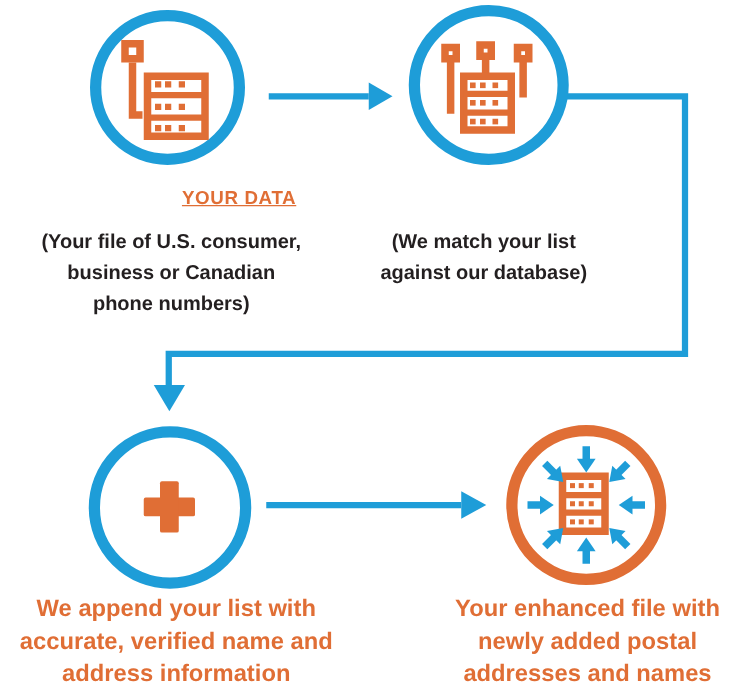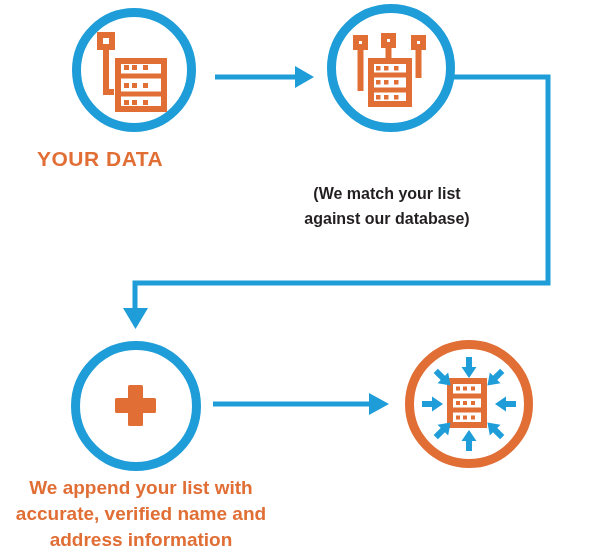--- a/index.html
+++ b/index.html
@@ -29,26 +29,27 @@
   }
   .circle svg { display: block; width: 100%; height: 100%; }
   .ring-blue   { border: 9px solid var(--blue); }
   .ring-orange { border: 9px solid var(--orange); }
   #c1 { left: 72px;  top: 8px;   width: 124px; height: 124px; }
   #c2 { left: 327px; top: 4px;   width: 128px; height: 128px; }
   #c3 { left: 71px;  top: 341px; width: 130px; height: 130px; }
   #c4 { left: 405px; top: 340px; width: 128px; height: 128px; }
   .title {
     position: absolute;
-    text-align: left;
+    text-align: right;
     font-weight: bold;
-    font-size: 21px;
+    font-size: 15px;
     line-height: 24px;
     letter-spacing: 0.5px;
     color: var(--orange);
+    text-decoration: underline;
   }
   #t1 { left: 37px;  top: 147px; width: 200px; }
   #t2 { left: 284px; top: 147px; width: 215px; }
   .cap {
     position: absolute;
     text-align: center;
     font-weight: bold;
     white-space: pre-line;
   }
   .cap-dark {
@@ -165,21 +166,27 @@
         <use href="#in-arrow" transform="rotate(135 55 55)"></use>
         <use href="#in-arrow" transform="rotate(180 55 55)"></use>
         <use href="#in-arrow" transform="rotate(225 55 55)"></use>
         <use href="#in-arrow" transform="rotate(270 55 55)"></use>
         <use href="#in-arrow" transform="rotate(315 55 55)"></use>
       </g>
     </svg>
   </div>
 
   <div class="title" id="t1">YOUR DATA</div>
+  <div class="cap cap-dark" id="cap1">(Your file of U.S. consumer,
+business or Canadian
+phone numbers)</div>
 
   <div class="cap cap-orange" id="cap3">We append your list with
 accurate, verified name and
 address information</div>
 
   <div class="cap cap-dark" id="cap2">(We match your list
 against our database)</div>
+  <div class="cap cap-orange" id="cap4">Your enhanced file with
+newly added postal
+addresses and names</div>
 
 </div>
 
 </body></html>

